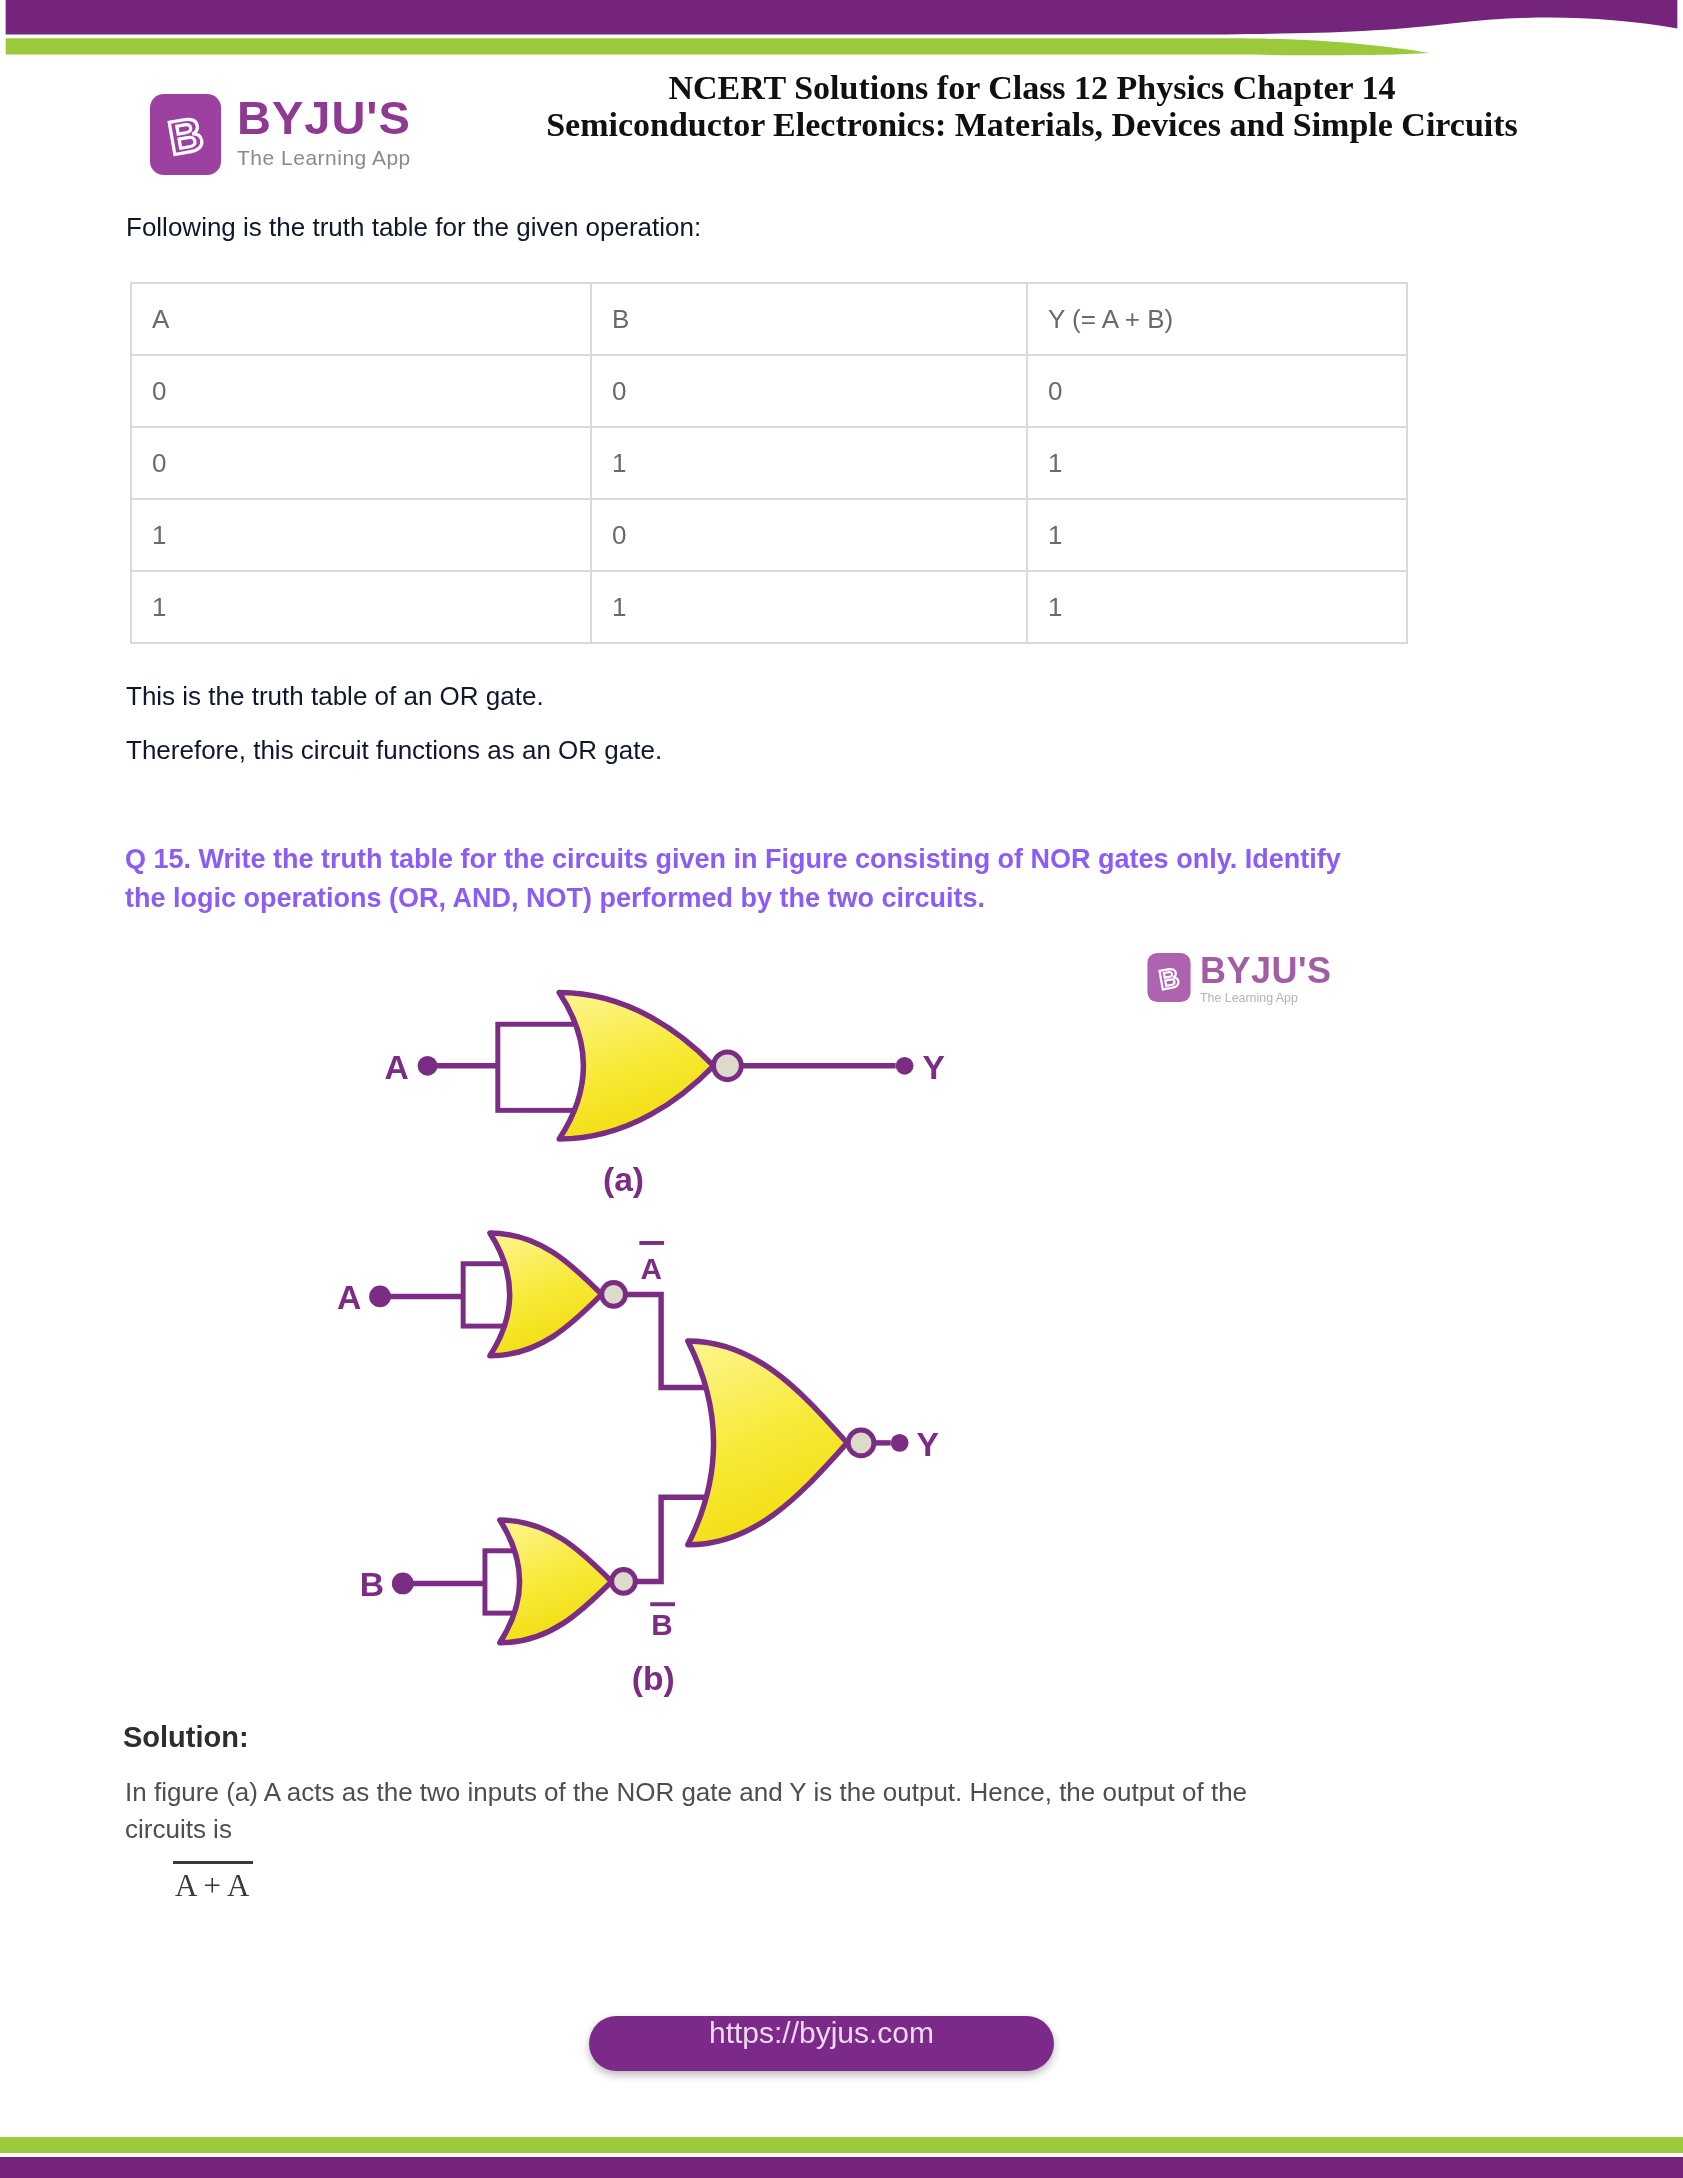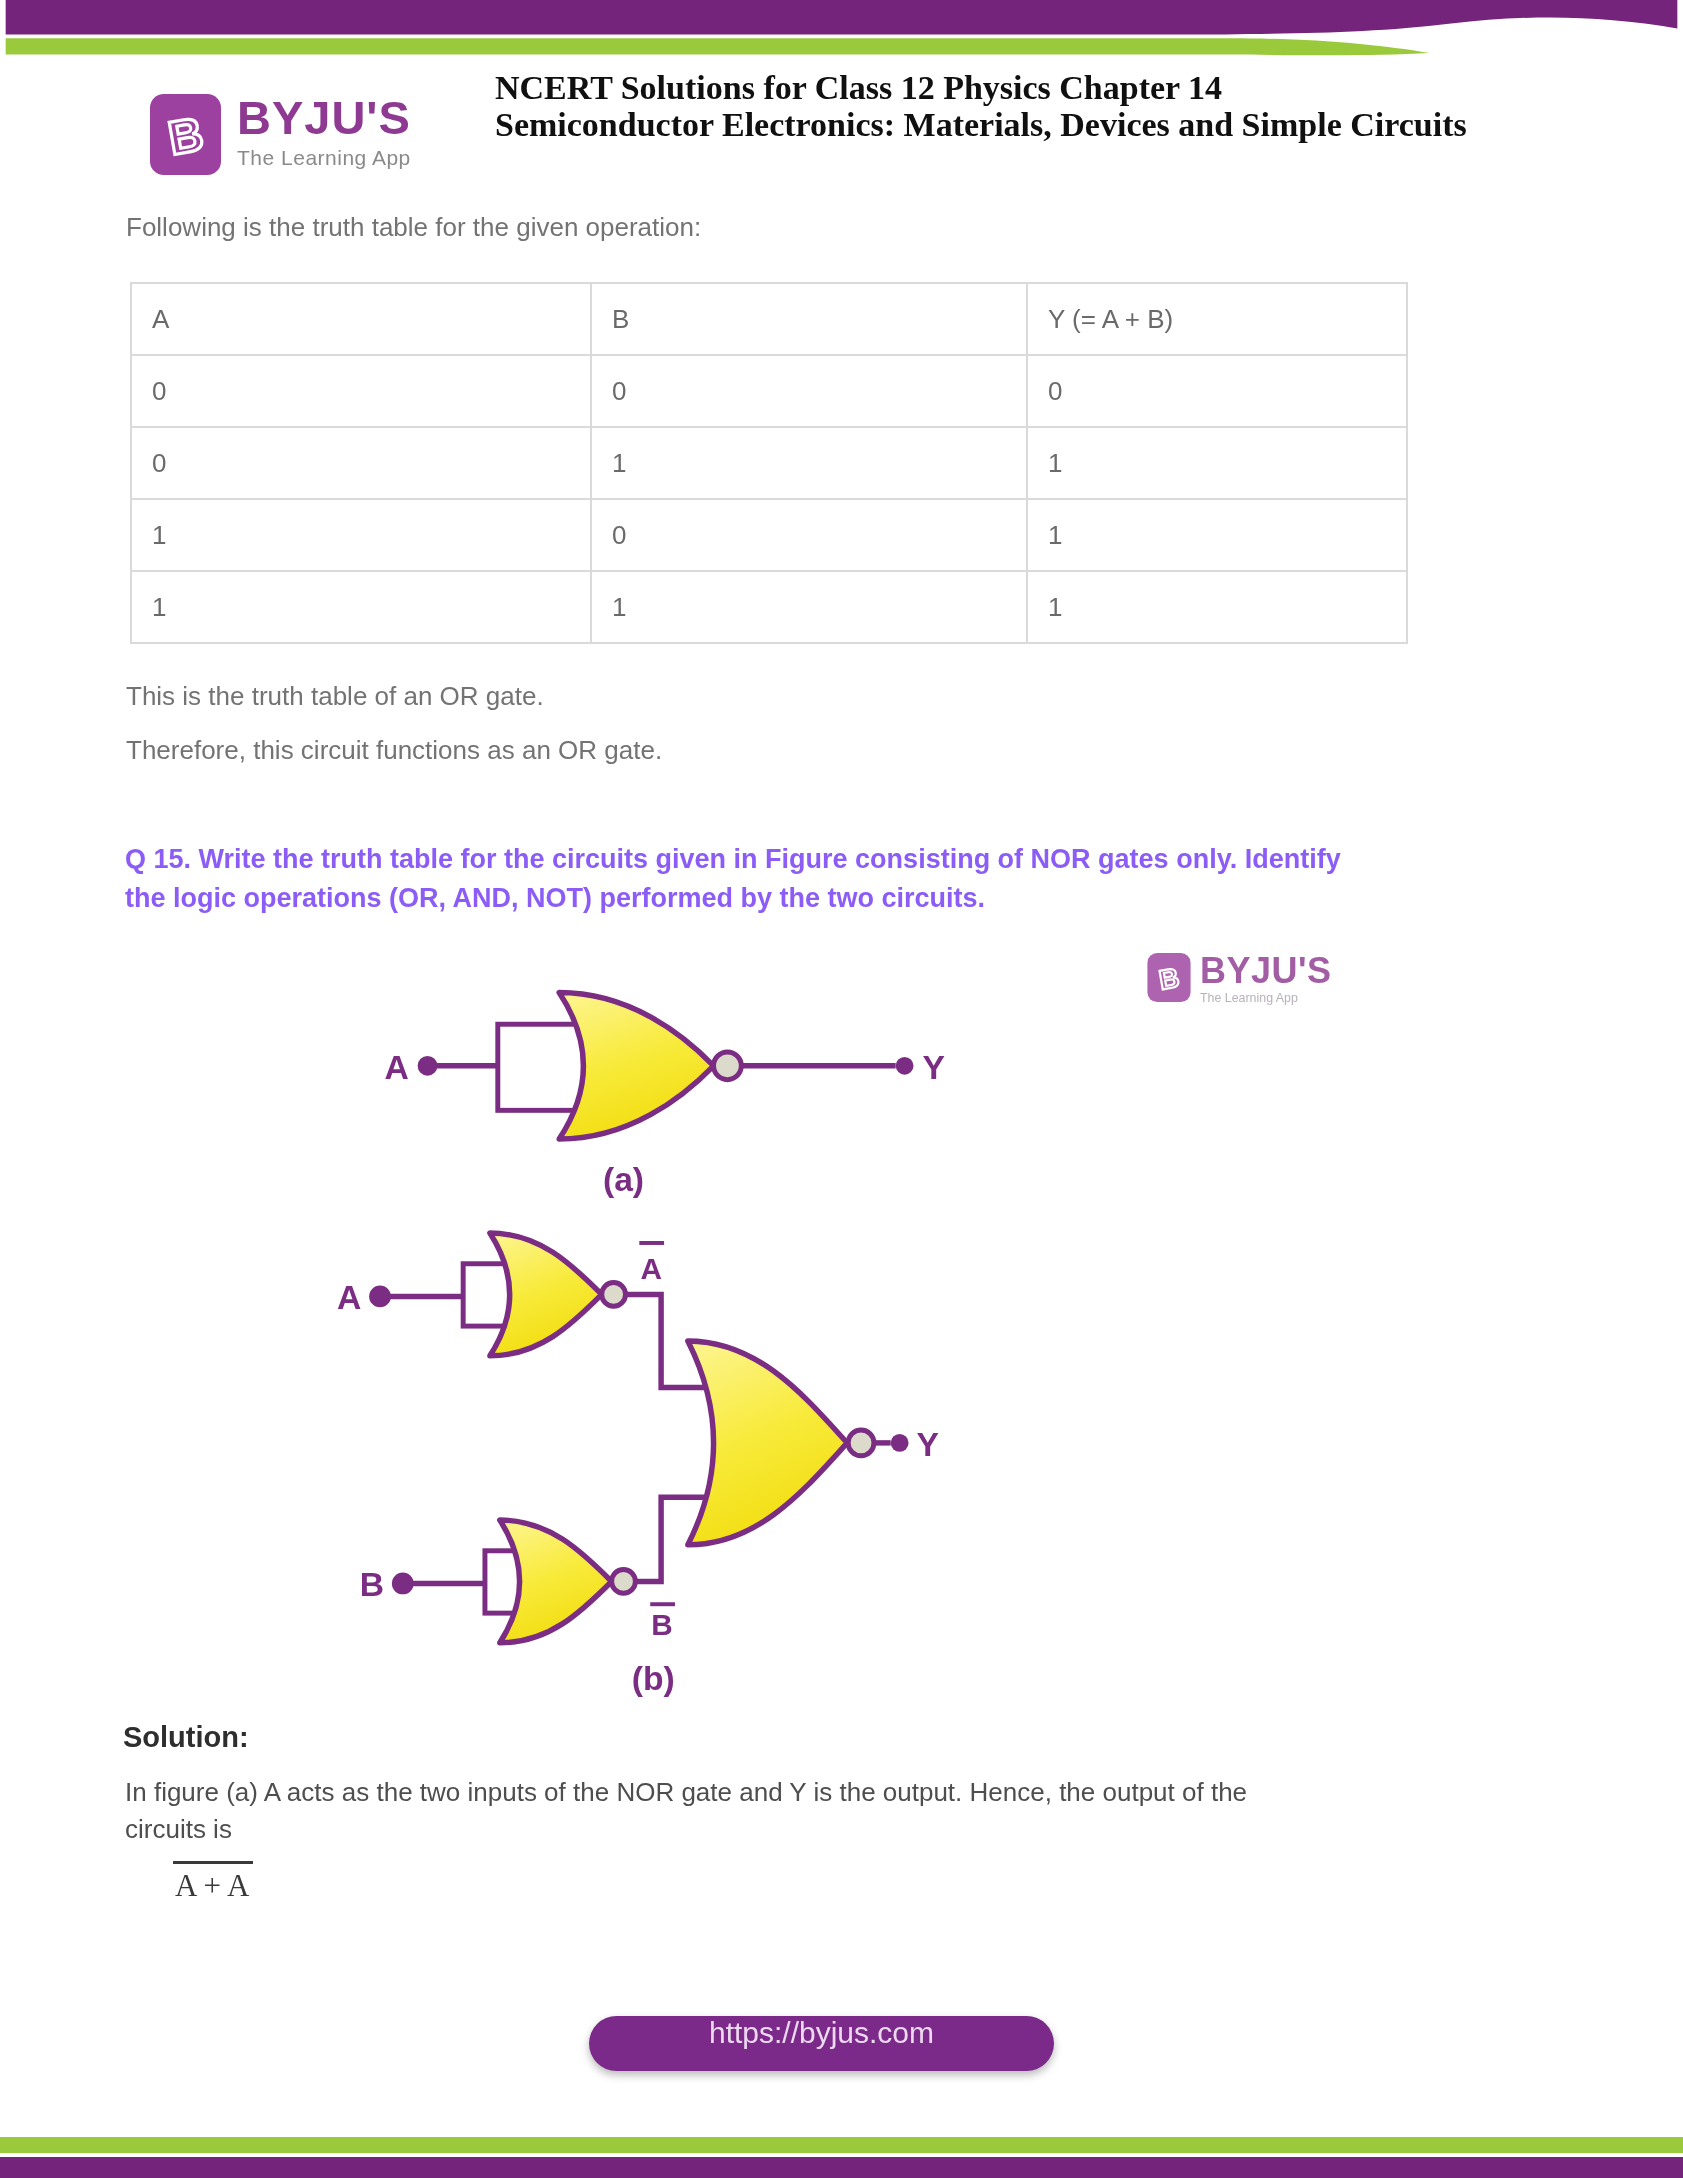--- a/index.html
+++ b/index.html
@@ -9,25 +9,25 @@
   
   .topbars{position:absolute;top:0;left:0;}
 
   
   .logo{position:absolute;left:149px;top:93px;display:flex;align-items:flex-start;gap:15px;}
   .logo-text{display:flex;flex-direction:column;}
   .logo-word{font-size:47px;font-weight:bold;color:#8e3a92;letter-spacing:1px;line-height:50px;}
   .logo-tag{font-size:21px;color:#8a8a8a;margin-top:3px;letter-spacing:0.5px;}
 
   
-  .title{position:absolute;top:69px;left:495px;width:1074px;text-align:left;
+  .title{position:absolute;top:69px;left:495px;width:1074px;text-align:center;
          font-family:"Liberation Serif",serif;font-weight:bold;color:#101010;
          font-size:34px;line-height:37px;}
 
-  .body-text{font-size:26px;color:#737373;}
+  .body-text{font-size:26px;color:#0f172a;}
   .intro{position:absolute;left:126px;top:212px;}
 
   
   table.truth{position:absolute;left:130px;top:282px;width:1278px;border-collapse:collapse;
               table-layout:fixed;border:2px solid #cfcfcf;background:#fff;}
   table.truth td{border:2px solid #dadada;height:70px;padding:0 0 0 20px;
                  font-size:26px;color:#6a6a6a;vertical-align:middle;text-align:left;}
   .c1{width:36.2%;} .c2{width:34.2%;} .c3{width:29.6%;margin-left:44px;}
 
   .note1{position:absolute;left:126px;top:681px;}

